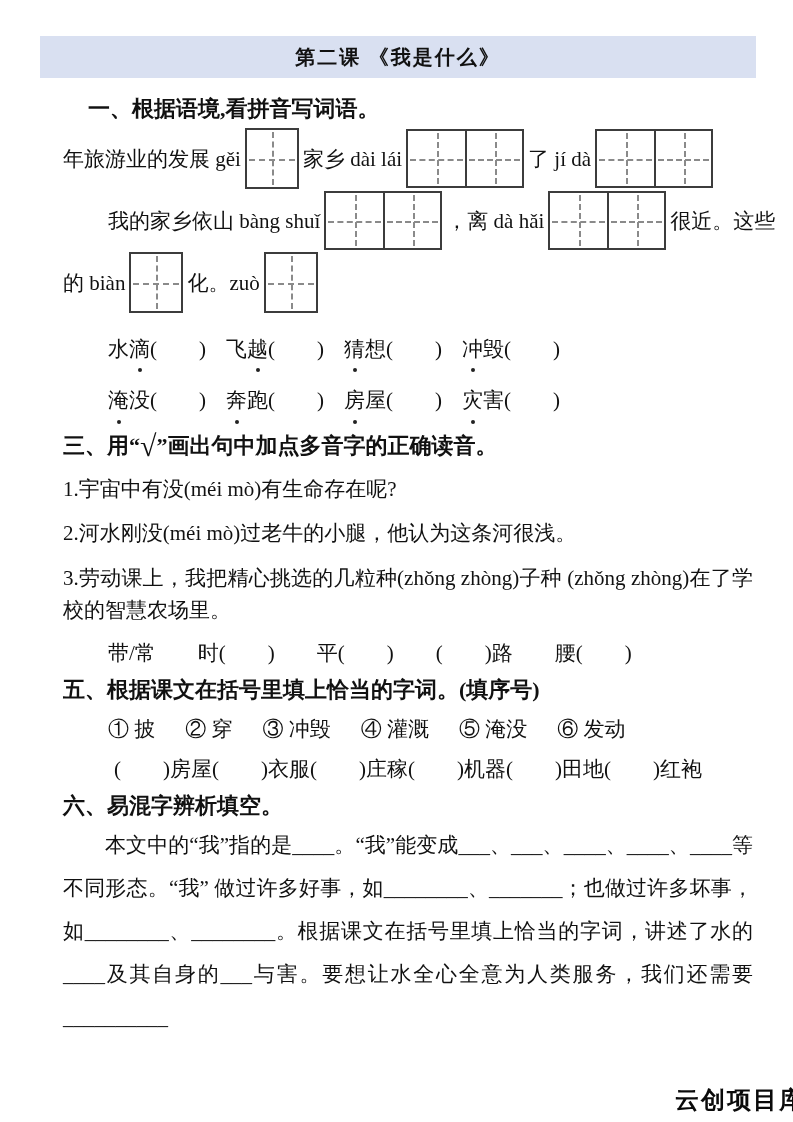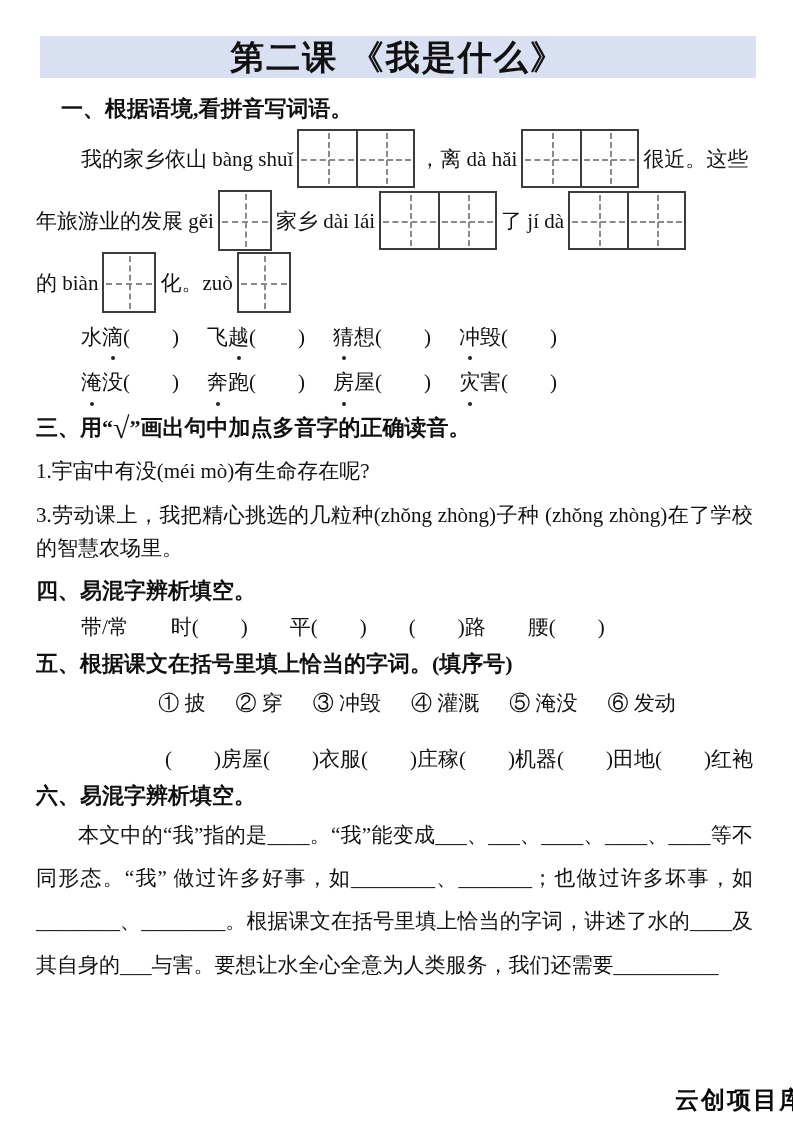--- a/index.html
+++ b/index.html
@@ -5,55 +5,55 @@
   * { margin:0; padding:0; box-sizing:border-box; }
   html,body { background:#ffffff; }
   .page {
     width:793px; height:1122px; position:relative; overflow:hidden;
     background:#ffffff; color:#111;
     font-family:"Liberation Serif","DejaVu Serif",serif;
   }
   .titlebar {
     margin:36px 37px 0 40px; height:42px; line-height:42px;
     background:#d9e0f1; text-align:center;
-    font-size:34px; font-weight:bold; letter-spacing:2px;
+    font-size:20px; font-weight:bold; letter-spacing:2px;
     font-family:"Liberation Sans","DejaVu Sans",sans-serif;
   }
-  .content { padding:8px 40px 0 36px; font-size:21px; }
+  .content { padding:8px 40px 0 63px; font-size:21px; }
   .sec-h { font-size:22px; font-weight:bold; margin:8px 0 4px 0; line-height:1.35; }
   .indent1 { padding-left:25px; }
 
   
   .pin-line { display:flex; align-items:center; gap:4px; min-height:62px; flex-wrap:nowrap; }
   .pin-line .t { white-space:nowrap; }
   .indent2 { margin-left:45px; }
   .box2, .box1 { display:inline-flex; border:2px solid #3c3c3c; background:#fff; flex:0 0 auto; }
   .box2 .cell { width:57px; height:55px; position:relative; }
   .box2 .cell + .cell { border-left:2px solid #3c3c3c; }
   .box1 .cell { width:50px; height:57px; position:relative; }
   .cell::before { content:""; position:absolute; left:2px; right:2px; top:50%; border-top:2px dashed #8a8a8a; }
   .cell::after  { content:""; position:absolute; top:2px; bottom:2px; left:50%; border-left:2px dashed #8a8a8a; }
 
   
-  .row2 { display:flex; gap:28px; margin:8px 0 14px 45px; line-height:1.5; }
+  .row2 { display:flex; gap:20px; margin:20px 0 14px 45px; line-height:1.5; }
   .w { white-space:nowrap; }
   .dt { position:relative; display:inline-block; }
   .dt::after { content:""; position:absolute; left:50%; transform:translateX(-50%);
                bottom:-7px; width:4px; height:4px; background:#222; border-radius:50%; }
 
   
   .s3-item { margin:12px 0; line-height:1.55; text-align:justify; }
   .check { font-size:30px; font-weight:bold; vertical-align:-3px; line-height:1; }
 
   
   .row4 { display:flex; gap:42px; margin:7px 0 7px 45px; white-space:nowrap; }
 
   
-  .row5o { display:flex; gap:30px; margin:10px 0 28px 45px; white-space:nowrap;justify-content:center; }
-  .row5b { display:flex; justify-content:flex-end; margin:12px 0 4px 0; white-space:nowrap; }
+  .row5o { display:flex; gap:30px; margin:10px 0 12px 45px; white-space:nowrap; }
+  .row5b { display:flex; justify-content:center; margin:12px 0 4px 0; white-space:nowrap; }
 
   
   .para { text-indent:2em; line-height:2.05; text-align:justify; margin-top:4px; }
   .tail { line-height:2.05; }
 
   .watermark {
     position:absolute; right:-12px; bottom:6px;
     font-family:"DejaVu Sans",sans-serif; font-weight:bold;
     font-size:24px; letter-spacing:2px; color:#0a0a0a;
   }
@@ -62,49 +62,49 @@
 <body>
 
 <div class="page">
 
   <div class="titlebar">第二课 《我是什么》</div>
 
   <div class="content">
 
     <h2 class="sec-h indent1">一、根据语境,看拼音写词语。</h2>
 
-    <div class="pin-line indent2">
-      <span class="t">我的家乡依山 bàng shuǐ</span>
-      <span class="box2">
-          <span class="cell"></span>
-          <span class="cell"></span>
-        </span>
-      <span class="t">，离 dà hǎi</span>
-      <span class="box2">
-          <span class="cell"></span>
-          <span class="cell"></span>
-        </span>
-      <span class="t">很近。这些</span>
-    </div>
-
     <div class="pin-line">
       <span class="t">年旅游业的发展 gěi</span>
       <span class="box1">
           <span class="cell"></span>
         </span>
       <span class="t">家乡 dài lái</span>
       <span class="box2">
           <span class="cell"></span>
           <span class="cell"></span>
         </span>
       <span class="t">了 jí dà</span>
       <span class="box2">
           <span class="cell"></span>
           <span class="cell"></span>
         </span>
+    </div>
+
+    <div class="pin-line indent2">
+      <span class="t">我的家乡依山 bàng shuǐ</span>
+      <span class="box2">
+          <span class="cell"></span>
+          <span class="cell"></span>
+        </span>
+      <span class="t">，离 dà hǎi</span>
+      <span class="box2">
+          <span class="cell"></span>
+          <span class="cell"></span>
+        </span>
+      <span class="t">很近。这些</span>
     </div>
 
     <div class="pin-line">
       <span class="t">的 biàn</span>
       <span class="box1">
           <span class="cell"></span>
         </span>
       <span class="t">化。zuò</span>
       <span class="box1">
           <span class="cell"></span>
@@ -122,23 +122,23 @@
     <div class="row2">
       <span class="w"><span></span><span class="dt">淹</span><span>没</span><span>(　　)</span></span>
       <span class="w"><span></span><span class="dt">奔</span><span>跑</span><span>(　　)</span></span>
       <span class="w"><span></span><span class="dt">房</span><span>屋</span><span>(　　)</span></span>
       <span class="w"><span></span><span class="dt">灾</span><span>害</span><span>(　　)</span></span>
     </div>
 
     <h2 class="sec-h"><span>三、用“</span><span class="check">√</span><span>”画出句中加点多音字的正确读音。</span></h2>
 
     <p class="s3-item">1.宇宙中有没(méi mò)有生命存在呢?</p>
+    <p class="s3-item">2.河水刚没(méi mò)过老牛的小腿，他认为这条河很浅。</p>
     <p class="s3-item">3.劳动课上，我把精心挑选的几粒种(zhǒng zhòng)子种 (zhǒng zhòng)在了学校的智慧农场里。</p>
 
-    <h2 class="sec-h">四、易混字辨析填空。</h2>
 
     <div class="row4">
       <span>带/常</span>
       <span>时(　　)</span>
       <span>平(　　)</span>
       <span>(　　)路</span>
       <span>腰(　　)</span>
     </div>
 
     <h2 class="sec-h">五、根据课文在括号里填上恰当的字词。(填序号)</h2>

